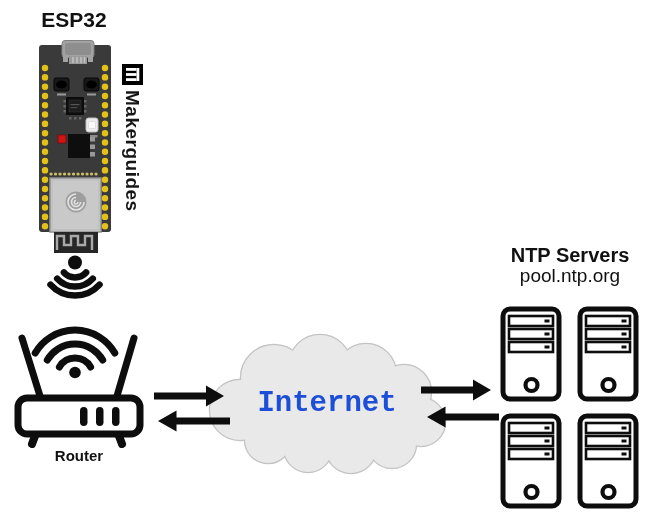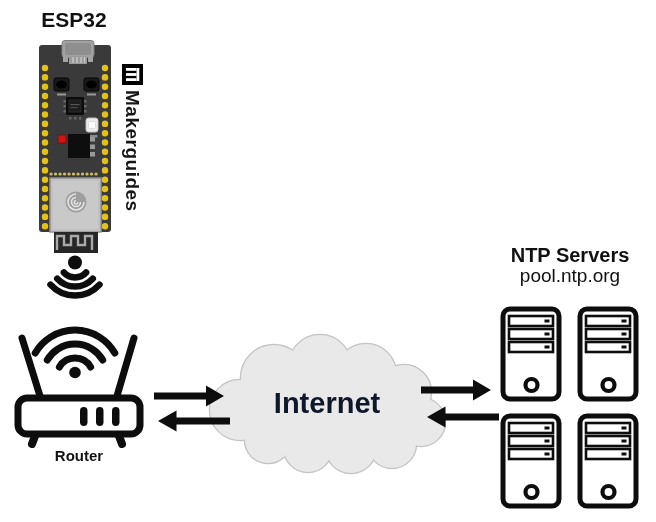--- a/index.html
+++ b/index.html
@@ -25,21 +25,21 @@
   .shield-plate{fill:var(--c-shield-gray,#c9c9c9);stroke:#909090;stroke-width:1.5;}
   .puff-stroke{fill:var(--c-cloud-fill,#e9e9e9);stroke:var(--c-cloud-edge,#c3c3c3);stroke-width:2.5;}
   .puff-fill{fill:var(--c-cloud-fill,#e9e9e9);stroke:none;}
 
   
   #esp32-label{left:36px;top:8px;width:76px;font-size:21px;}
   #router-label{left:14px;top:447px;width:130px;font-size:15px;}
   #ntp-title{left:480px;top:244px;width:180px;font-size:20px;}
   #ntp-subtitle{left:480px;top:265px;width:180px;font-size:19px;font-weight:normal;}
   .cloud-label{position:absolute;left:0;right:0;top:57px;text-align:center;
-               font-size:29px;font-weight:bold;color:#0f172a;}
+               font-size:29px;font-weight:bold;color:#1d4ed8;font-family:Liberation Mono, monospace;}
 
   
   .brand{position:absolute;left:121px;top:64px;writing-mode:vertical-rl;
          font-size:19px;font-weight:bold;letter-spacing:.5px;color:#161616;}
   .brand-mark{margin-bottom:5px;display:inline-block;}
 
   
   #internet-cloud{left:204px;top:330px;width:246px;height:146px;}
   #internet-cloud svg{position:absolute;left:0;top:0;}
 

